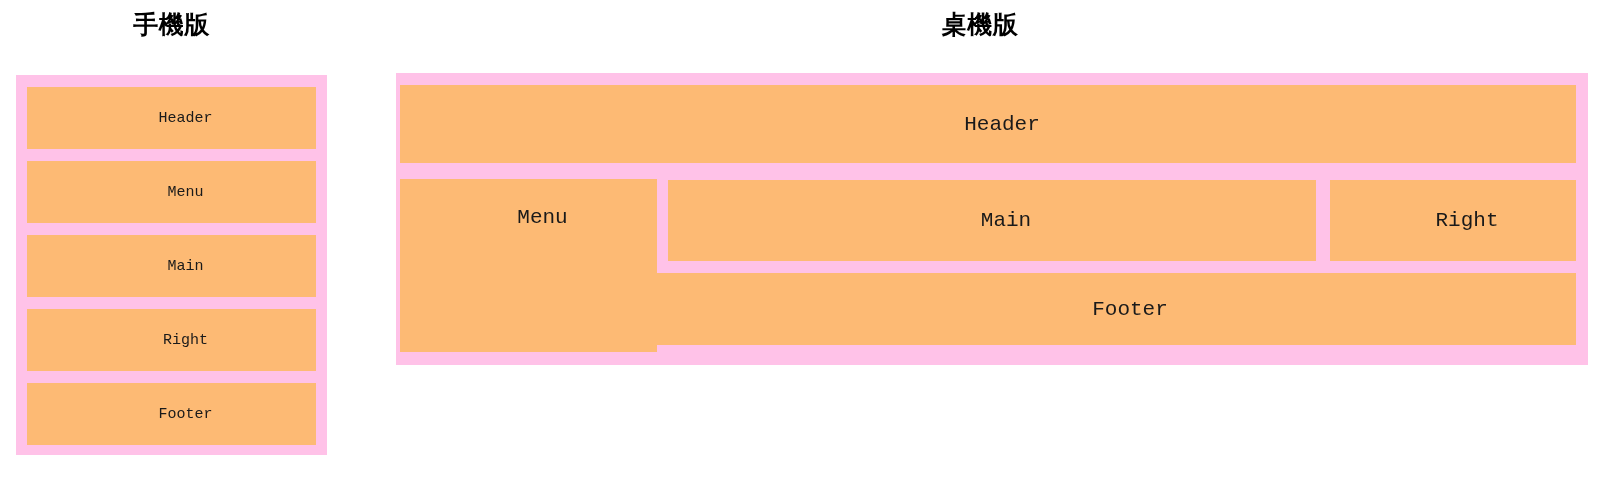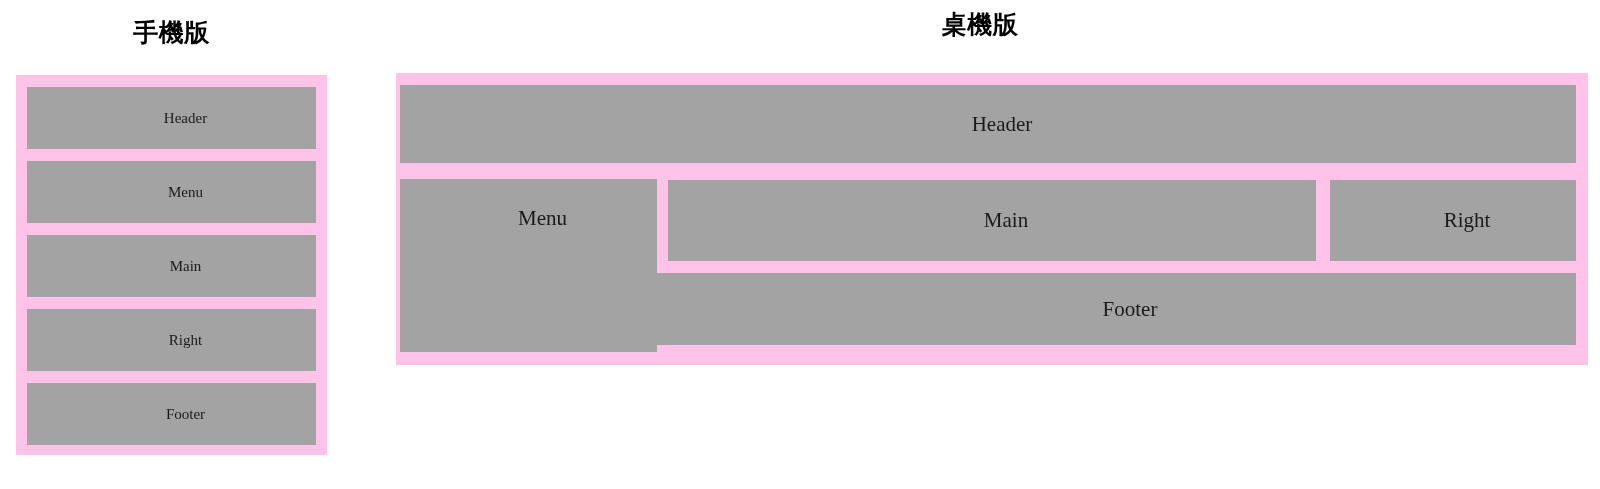--- a/index.html
+++ b/index.html
@@ -21,38 +21,38 @@
     top: 8px;
     font-family: "Liberation Sans", sans-serif;
     font-weight: bold;
     font-size: 25px;
     line-height: 32px;
     color: #000000;
     text-align: center;
     white-space: nowrap;
     letter-spacing: 0.5px;
   }
-  #title-mobile  { left: 16px;  width: 311px; margin-top: 8px; }
+  #title-mobile  { left: 16px;  width: 311px; }
   #title-desktop { left: 384px; width: 1192px; }
 
   
   .wire-frame {
     position: absolute;
     background: #ffc2e8;
     box-sizing: border-box;
   }
   .wire-box {
     position: absolute;
-    background: #a3a3a3;
+    background: #fdba74;
     box-sizing: border-box;
     display: flex;
     align-items: center;
     justify-content: center;
     color: #1a1a1a;
-    font-family: Liberation Serif, serif;
+    font-family: Liberation Mono, monospace;
     font-weight: normal;
     padding-left: 28px;
   }
 
   
   #mobile-frame {
     left: 16px;
     top: 75px;
     width: 311px;
     height: 380px;

